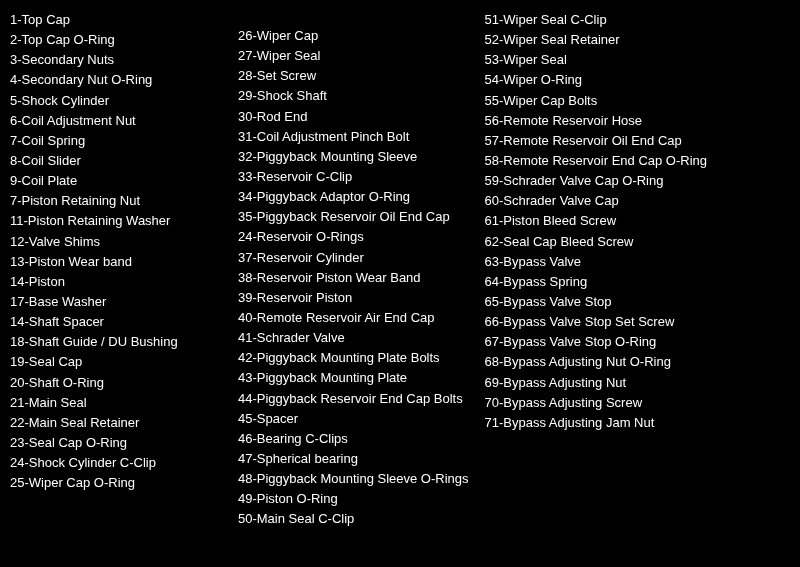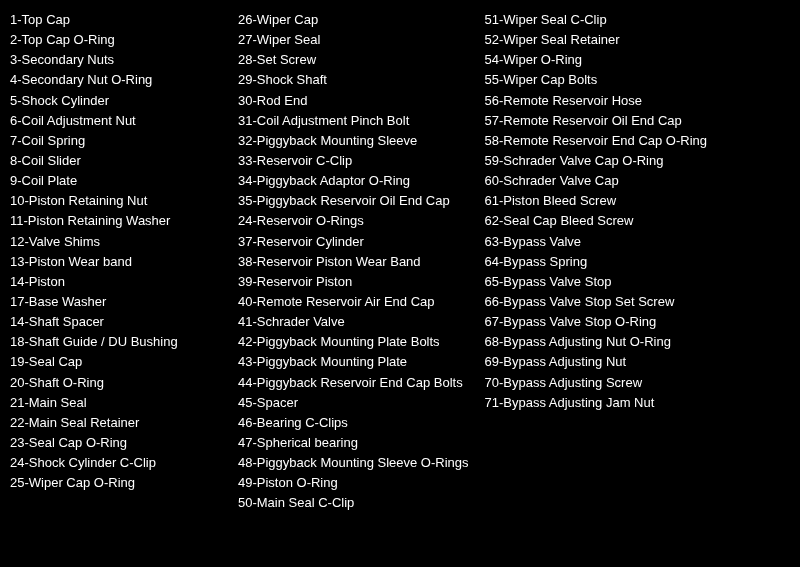--- a/index.html
+++ b/index.html
@@ -21,20 +21,21 @@
       display: flex;
       flex-direction: column;
       padding: 0 8px;
     }
     .column:first-child {
       padding-left: 0;
       min-width: 220px;
     }
     .column:nth-child(2) {
       min-width: 245px;
+      margin-top: 16px;
     }
     .column:nth-child(3) {
       min-width: 245px;
     }
     .item {
       line-height: 1.55;
       white-space: nowrap;
     }
   </style>
 </head>
@@ -45,21 +46,21 @@
   <div class="column" id="col1-container">
       <div class="item">1-Top Cap</div>
       <div class="item">2-Top Cap O-Ring</div>
       <div class="item">3-Secondary Nuts</div>
       <div class="item">4-Secondary Nut O-Ring</div>
       <div class="item">5-Shock Cylinder</div>
       <div class="item">6-Coil Adjustment Nut</div>
       <div class="item">7-Coil Spring</div>
       <div class="item">8-Coil Slider</div>
       <div class="item">9-Coil Plate</div>
-      <div class="item">10-Piston Retaining Nut</div>
+      <div class="item">7-Piston Retaining Nut</div>
       <div class="item">11-Piston Retaining Washer</div>
       <div class="item">12-Valve Shims</div>
       <div class="item">13-Piston Wear band</div>
       <div class="item">14-Piston</div>
       <div class="item">17-Base Washer</div>
       <div class="item">14-Shaft Spacer</div>
       <div class="item">18-Shaft Guide / DU Bushing</div>
       <div class="item">19-Seal Cap</div>
       <div class="item">20-Shaft O-Ring</div>
       <div class="item">21-Main Seal</div>
@@ -93,20 +94,21 @@
       <div class="item">46-Bearing C-Clips</div>
       <div class="item">47-Spherical bearing</div>
       <div class="item">48-Piggyback Mounting Sleeve O-Rings</div>
       <div class="item">49-Piston O-Ring</div>
       <div class="item">50-Main Seal C-Clip</div>
     </div>
 
   <div class="column" id="col3-container">
       <div class="item">51-Wiper Seal C-Clip</div>
       <div class="item">52-Wiper Seal Retainer</div>
+      <div class="item">53-Wiper Seal</div>
       <div class="item">54-Wiper O-Ring</div>
       <div class="item">55-Wiper Cap Bolts</div>
       <div class="item">56-Remote Reservoir Hose</div>
       <div class="item">57-Remote Reservoir Oil End Cap</div>
       <div class="item">58-Remote Reservoir End Cap O-Ring</div>
       <div class="item">59-Schrader Valve Cap O-Ring</div>
       <div class="item">60-Schrader Valve Cap</div>
       <div class="item">61-Piston Bleed Screw</div>
       <div class="item">62-Seal Cap Bleed Screw</div>
       <div class="item">63-Bypass Valve</div>

